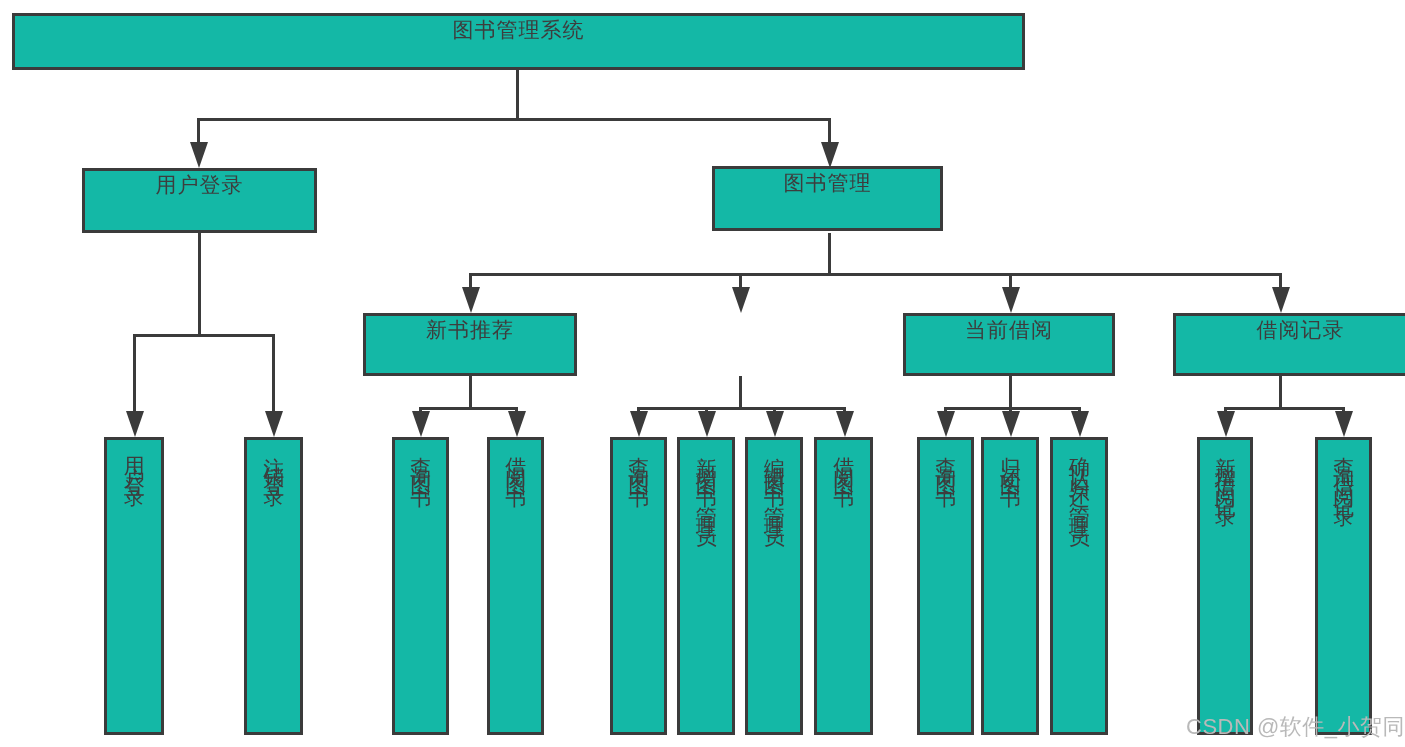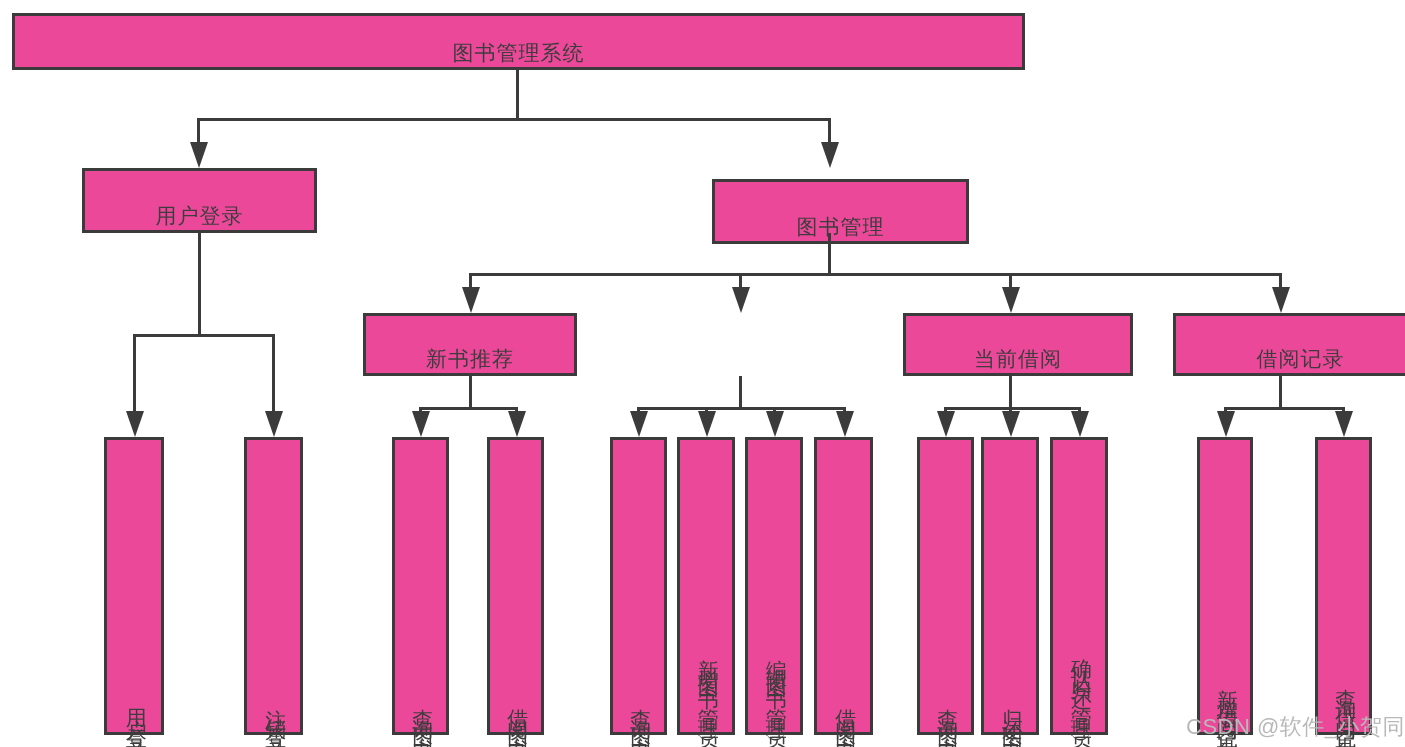--- a/index.html
+++ b/index.html
@@ -5,24 +5,23 @@
   * { margin:0; padding:0; box-sizing:border-box; }
   html,body { background:#ffffff; }
   body { font-family:"Liberation Sans", sans-serif; }
   .canvas {
     position:relative; width:1405px; height:747px;
     background:var(--bg, #ffffff); overflow:hidden;
   }
   .node {
     position:absolute;
     border:3px solid var(--line, #3b3b3b);
-    background:#ec4899;
-    display:flex; align-items:flex-end; justify-content:center;
+    background:#14b8a6;
+    display:flex; align-items:flex-start; justify-content:center;
     color:var(--text, #3d3d3d);
-    font-family:Liberation Mono, monospace;
   }
   .hnode span {
     font-size:21px; letter-spacing:1px; white-space:nowrap;
   }
   .vnode span {
     writing-mode:vertical-lr; text-orientation:mixed;
     font-size:21px; letter-spacing:10px; line-height:1.25;
     white-space:nowrap;
   }
   .line { position:absolute; background:var(--line, #3b3b3b); }
@@ -44,28 +43,28 @@
 
 <div class="canvas">
 
   <div class="node hnode" style="left:12px;top:13px;width:1013px;height:57px">
     <span>图书管理系统</span>
   </div>
 
   <div class="node hnode" style="left:82px;top:168px;width:235px;height:65px">
     <span>用户登录</span>
   </div>
-  <div class="node hnode" style="left:712px;top:179px;width:257px;height:65px">
+  <div class="node hnode" style="left:712px;top:166px;width:231px;height:65px">
     <span>图书管理</span>
   </div>
 
   <div class="node hnode" style="left:363px;top:313px;width:214px;height:63px">
     <span>新书推荐</span>
   </div>
-  <div class="node hnode" style="left:903px;top:313px;width:230px;height:63px">
+  <div class="node hnode" style="left:903px;top:313px;width:212px;height:63px">
     <span>当前借阅</span>
   </div>
   <div class="node hnode" style="left:1173px;top:313px;width:255px;height:63px">
     <span>借阅记录</span>
   </div>
 
   <div class="node vnode" style="left:104px;top:437px;width:60px;height:298px">
     <span>用户登录</span>
   </div>
   <div class="node vnode" style="left:244px;top:437px;width:59px;height:298px">

